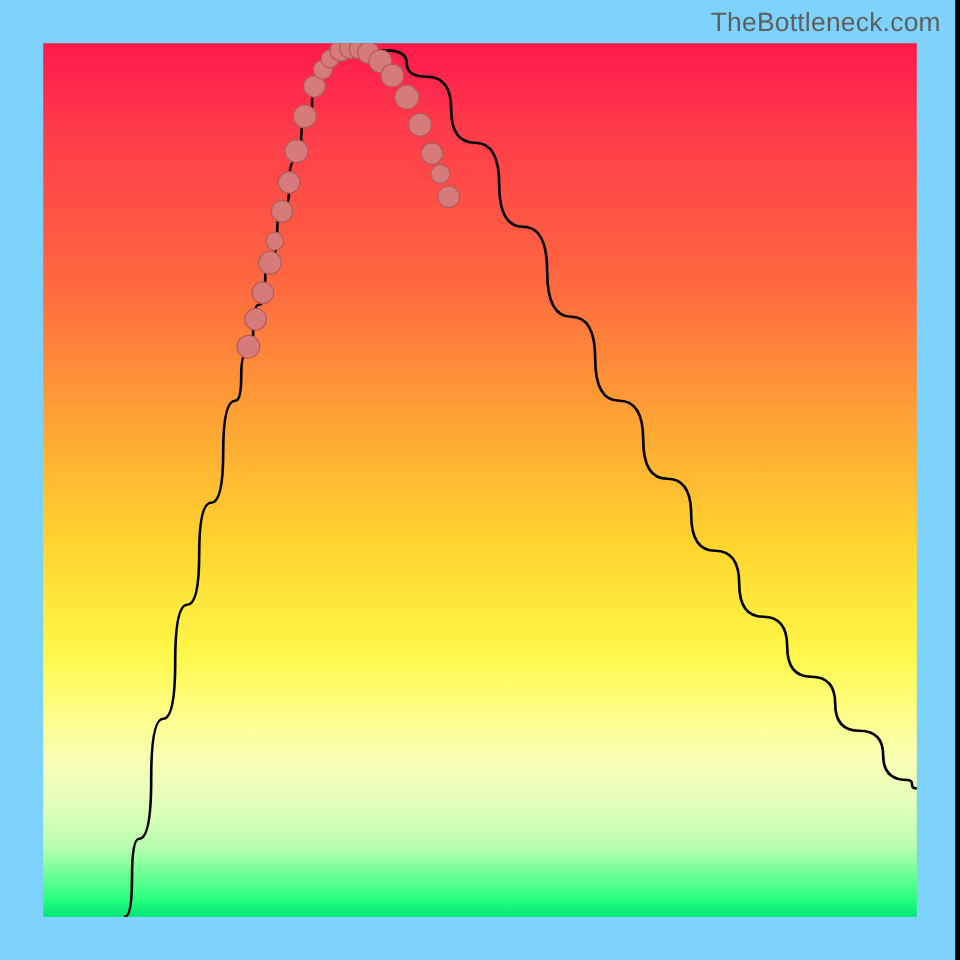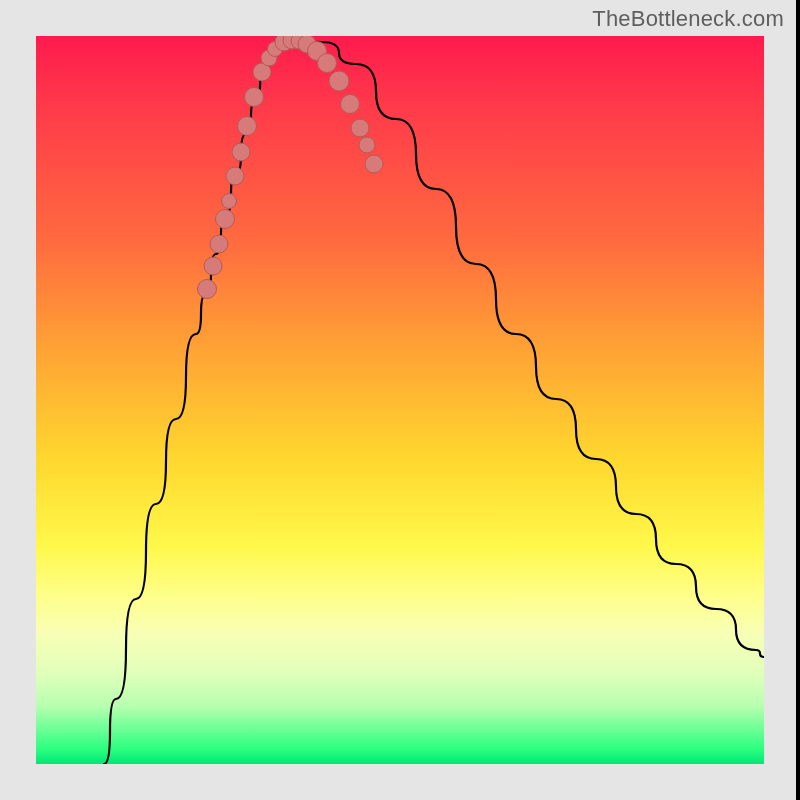--- a/index.html
+++ b/index.html
@@ -8,21 +8,21 @@
     width: 800px;
     height: 800px;
     overflow: hidden;
     background: #000;
     font-family: Arial, Helvetica, sans-serif;
   }
   .outer {
     position: relative;
     width: 796px;
     height: 800px;
-    background: #e5e5e5;
+    background: #7dd3fc;
   }
   .plot {
     position: absolute;
     left: 36px;
     top: 36px;
     width: 728px;
     height: 728px;
     background: linear-gradient(
       to bottom,
       #ff1a4d 0%,

